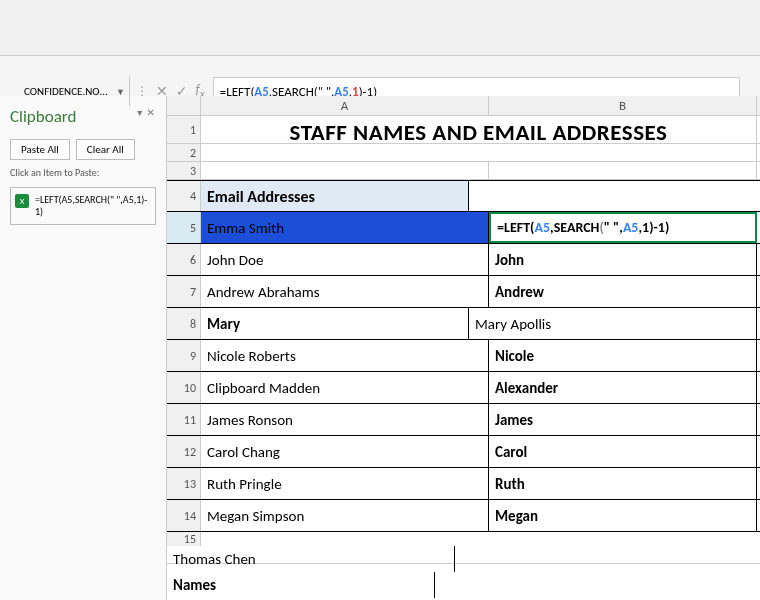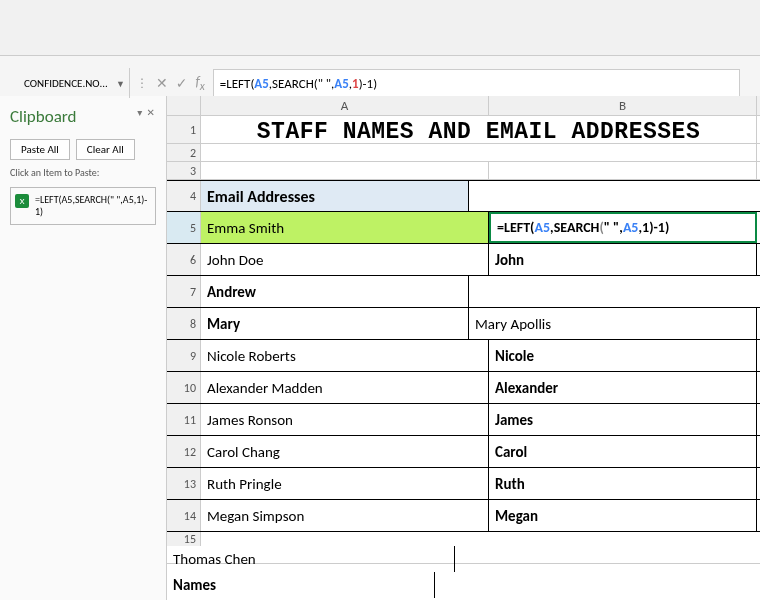--- a/index.html
+++ b/index.html
@@ -32,37 +32,37 @@
   .rows { }
   .row { display:flex; height:32px; border-bottom:1px solid #000; }
   .row.slim { height:18px; border-bottom:1px solid #ccc;}
   .rh { width:34px; background:#f0f0f0; border-right:1px solid #ccc; display:flex; align-items:center; justify-content:flex-end; padding-right:4px; font-size:12px; color:#555;}
   .rh.sel { background:#d9eaf2;}
   .cell { border-right:1px solid #000; padding:4px 6px; font-size:15px; display:flex; align-items:center;}
   .cell.A { width:288px;}
   .cell.B { width:268px;}
   .title-row { font-size:23px; font-weight:bold; letter-spacing:0.5px;}
   .header-row .cell { background:#dfeaf4; font-weight:bold; font-size:16px;}
-  .sel-row .cell.A { background:#bef264;}
+  .sel-row .cell.A { background:#1d4ed8;}
   .sel-cell { border:2px solid #0a8a44 !important; font-size:14px !important; font-weight:bold; white-space:nowrap;}
   .sel-cell .plain{color:#000;}
   .sel-cell .ref{color:#3b82f6;}
   .row.slim .cell { border-right:1px solid #ccc; border-bottom:0;}
   .row.slim { border-bottom:1px solid #ccc;}
   .merged-title { width:556px; border-right:1px solid #ccc; justify-content:center;}
   .thin-border .cell { border-right:1px solid #ccc;}
   .bold { font-weight:bold;}
   .sheet .row:last-child{border-bottom:1px solid #ccc;flex-direction:column;}
 </style>
 </head>
 <body>
 
 <div class="toolbar-area"></div>
 
-<div style="display:flex; align-items:center; height:30px; margin:0 20px; position:absolute; top:68px; left:0; right:0;">
+<div style="display:flex; align-items:center; height:30px; margin:0 20px; position:absolute; top:76px; left:0; right:0;">
   <div class="name-box">
     <span>CONFIDENCE.NO...</span>
     <span class="dd">▼</span>
   </div>
   <div style="width:6px"></div>
   <div style="color:#999; font-size:12px;">⋮</div>
   <div class="fb-btns" style="border:0;">
     <span>✕</span>
     <span>✓</span>
     <span class="fx">f<sub>x</sub></span>
@@ -102,21 +102,21 @@
 
   <div class="sheet">
     <div class="col-headers">
       <div class="corner"></div>
       <div class="col-h A">A</div>
       <div class="col-h B">B</div>
     </div>
     <div class="rows" id="rows">
       <div class="row slim thin-border" style="height:28px;">
         <div class="rh">1</div>
-        <div class="cell merged-title title-row" style="border-bottom:0; padding-top:8px;font-family:Liberation Mono, monospace;">STAFF NAMES AND EMAIL ADDRESSES</div>
+        <div class="cell merged-title title-row" style="border-bottom:0; padding-top:8px;">STAFF NAMES AND EMAIL ADDRESSES</div>
       </div>
       <div class="row slim thin-border" style="height:18px;">
         <div class="rh">2</div>
         <div class="cell merged-title" style="border-bottom:0;"></div>
       </div>
       <div class="row slim thin-border">
         <div class="rh">3</div>
         <div class="cell A"></div>
         <div class="cell B"></div>
       </div>
@@ -137,35 +137,36 @@
             <span class="plain">,1)-1)</span>
           </div>
         </div>
         <div class="row">
           <div class="rh">6</div>
           <div class="cell A">John Doe</div>
           <div class="cell B bold">John</div>
         </div>
         <div class="row">
           <div class="rh">7</div>
+          <div class="cell A">Andrew Abrahams</div>
           <div class="cell B bold">Andrew</div>
         </div>
         <div class="row">
           <div class="rh">8</div>
           <div class="cell B bold">Mary</div>
           <div class="cell A">Mary Apollis</div>
         </div>
         <div class="row">
           <div class="rh">9</div>
           <div class="cell A">Nicole Roberts</div>
           <div class="cell B bold">Nicole</div>
         </div>
         <div class="row">
           <div class="rh">10</div>
-          <div class="cell A">Alexander Madden</div>
+          <div class="cell A">Clipboard Madden</div>
           <div class="cell B bold">Alexander</div>
         </div>
         <div class="row">
           <div class="rh">11</div>
           <div class="cell A">James Ronson</div>
           <div class="cell B bold">James</div>
         </div>
         <div class="row">
           <div class="rh">12</div>
           <div class="cell A">Carol Chang</div>

